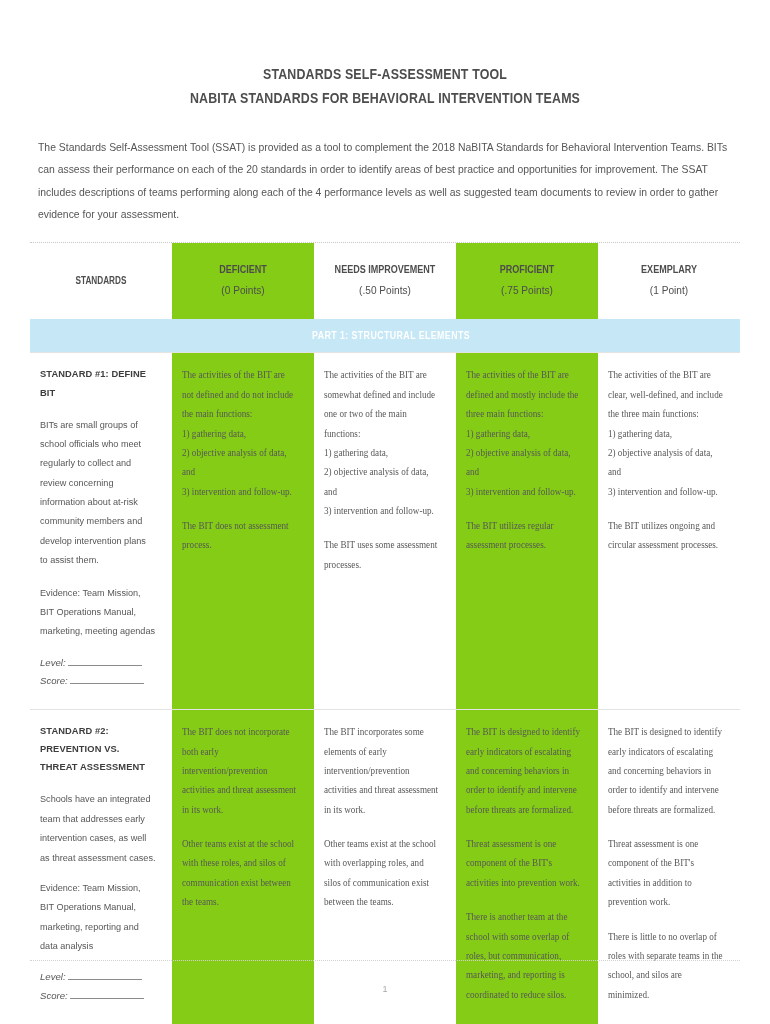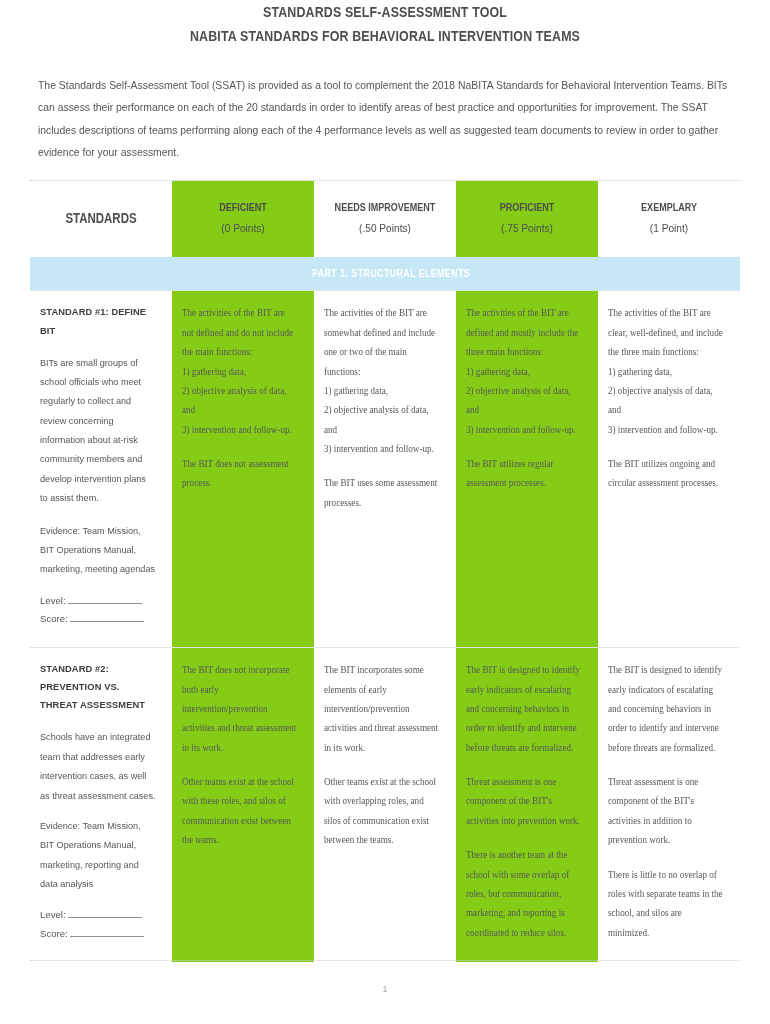--- a/index.html
+++ b/index.html
@@ -18,20 +18,21 @@
   .page {
     width: 770px;
     height: 1024px;
     box-sizing: border-box;
     padding: 0;
     position: relative;
   }
 
   
   .title-block {
+    padding-top: 62px;
     text-align: center;
   }
   .doc-title {
     font-size: 15.5px;
     font-weight: bold;
     letter-spacing: 0.2px;
     color: #4d4d4d;
     transform: scaleX(0.80);
     transform-origin: center;
     line-height: 1.55;
@@ -78,21 +79,21 @@
     display: block;
     transform: scaleX(0.82);
   }
   .hdr td .pts {
     display: block;
     font-weight: normal;
     font-size: 11.5px;
     transform: scaleX(0.88);
   }
   .hdr .std-head {
-    font-size: 14px;
+    font-size: 10px;
   }
 
   
   .shade { background: #84cc16; }
 
   
   .banner td {
     background: #c5e7f6;
     color: #ffffff;
     text-align: center;
@@ -118,21 +119,21 @@
   .std-name {
     font-weight: bold;
     color: #3d3d3d;
     font-size: 9.8px;
     line-height: 1.85;
     letter-spacing: 0.1px;
   }
   .std-name .sq { transform: scaleX(0.90); }
   .gap { height: 13px; }
   .gap-sm { height: 11px; }
-  .blanks { font-size: 9.6px; line-height: 1.95; }
+  .blanks { font-size: 9.6px; line-height: 1.95; font-style: italic; }
   .blanks .ln {
     display: inline-block;
     border-bottom: 1px solid #8c8c8c;
     width: 74px;
     margin-left: 2px;
     height: 9px;
     vertical-align: baseline;
   }
   .para { margin: 0; font-family: Liberation Serif, serif; }
   .para + .para { margin-top: 15px; }

